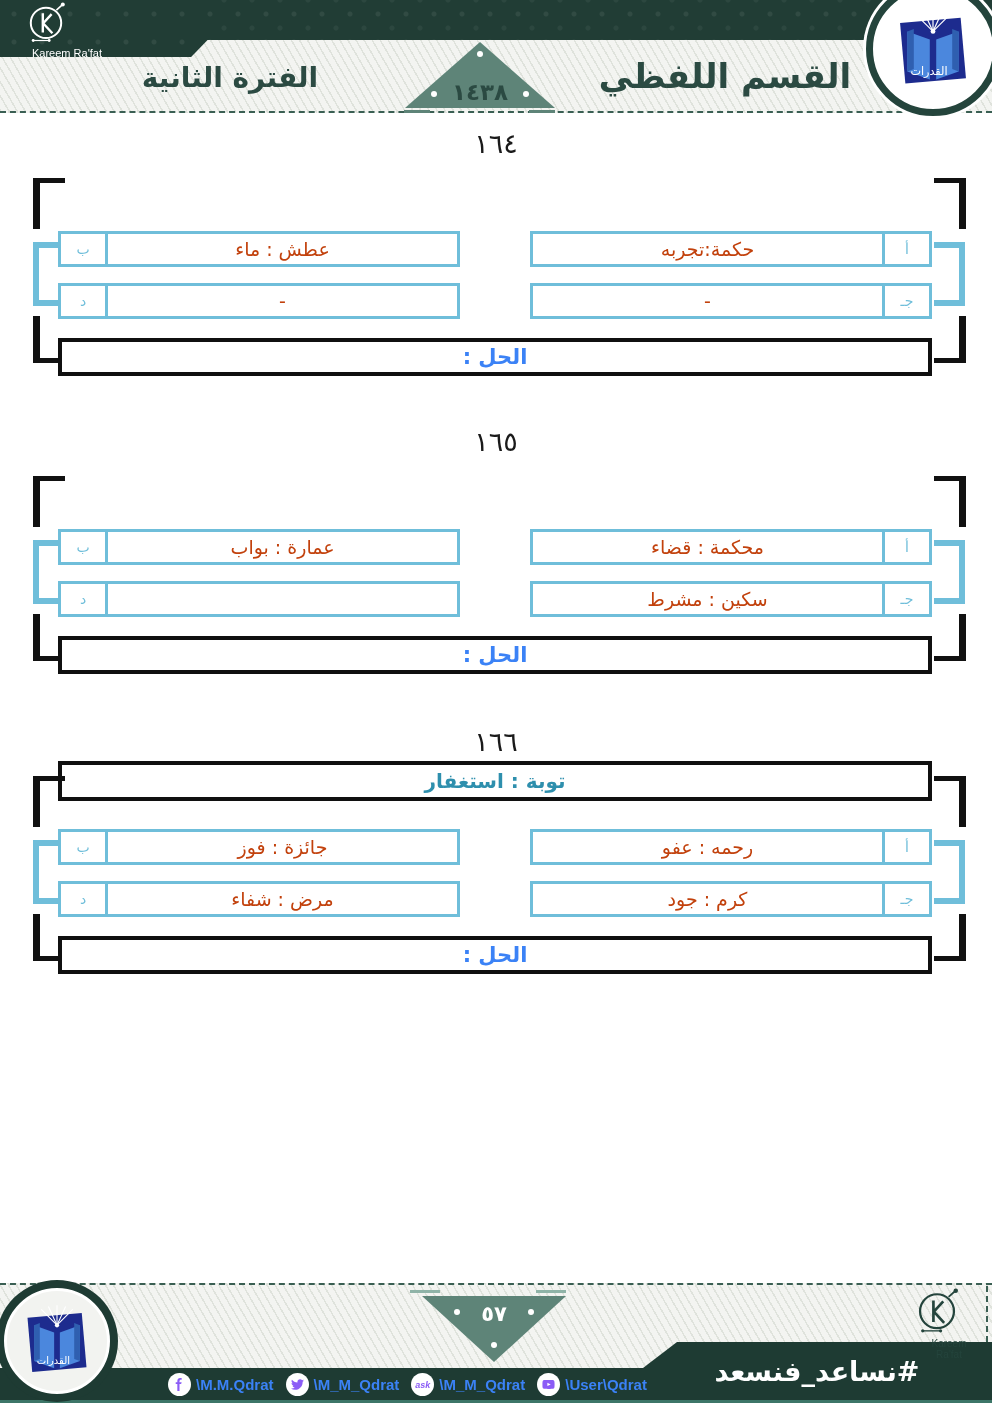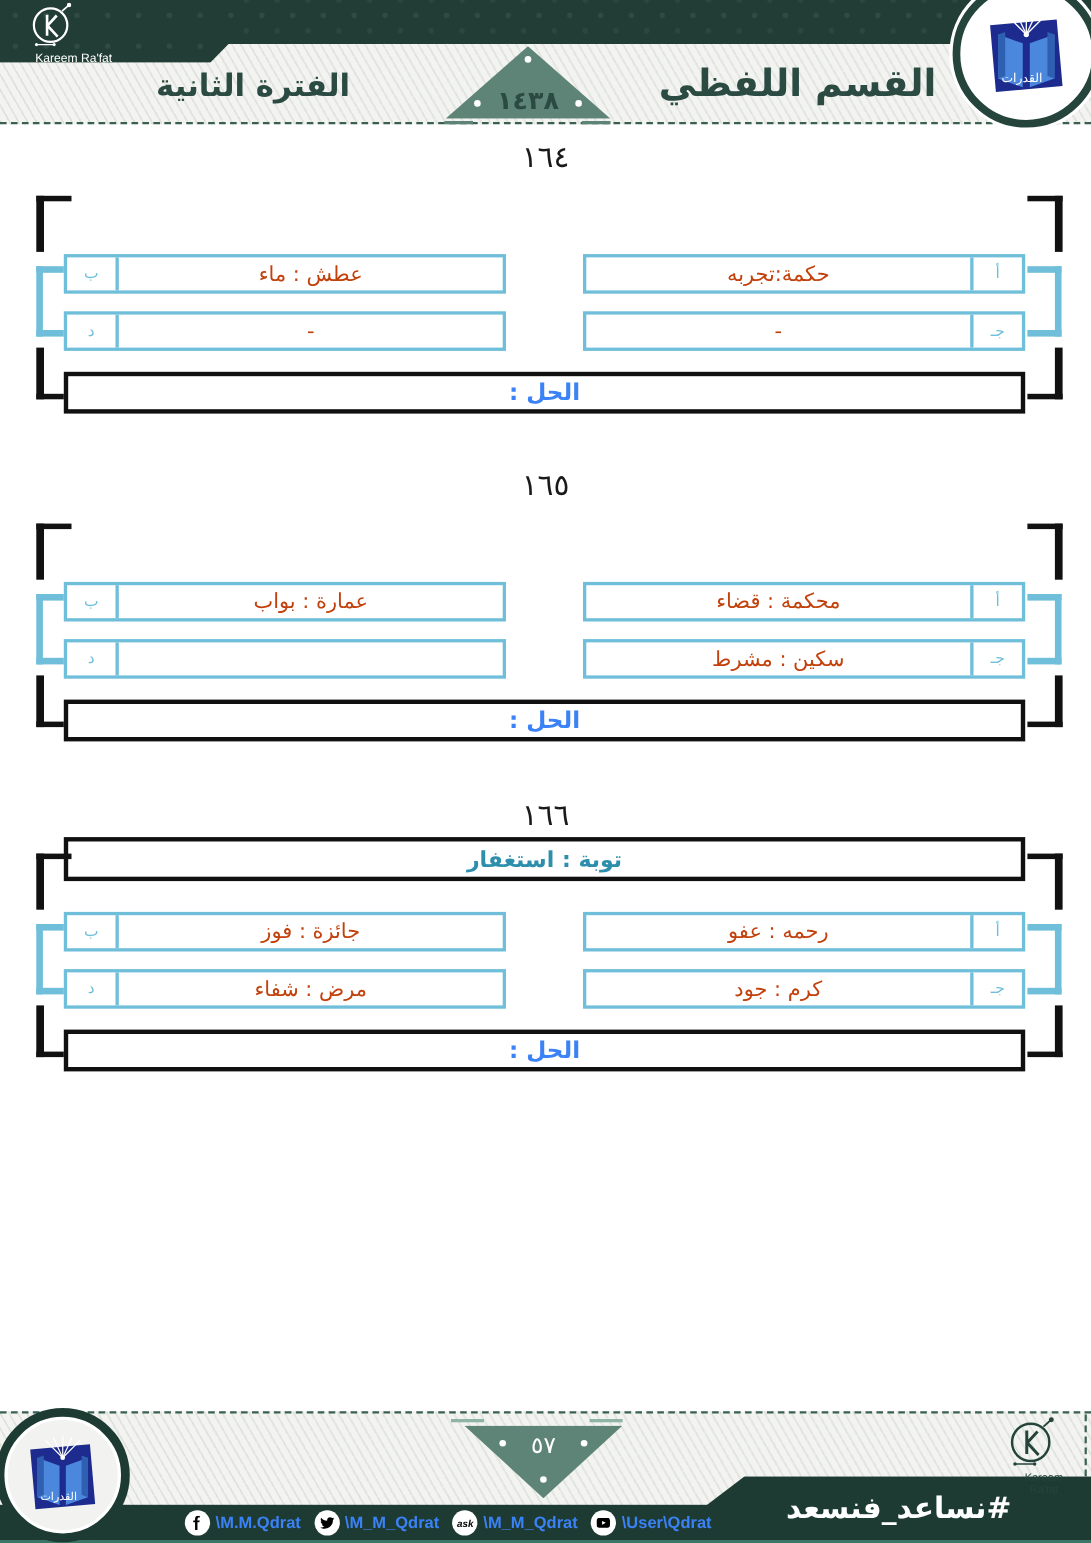--- a/index.html
+++ b/index.html
@@ -76,25 +76,25 @@
     border-left:2px dashed #3a5f53; }
   .ftr-bar { position:absolute; top:1368px; left:0; width:992px; height:32px; background:#1e3b33; }
   .ftr-strip { position:absolute; top:1400px; left:0; width:992px; height:3px; background:#3d7668; }
   .hash-box { position:absolute; top:1342px; right:0; width:350px; height:58px; background:#1e3b33;
     clip-path:polygon(10% 0,100% 0,100% 100%,0 100%,0 46%);
     display:flex; align-items:center; justify-content:center; z-index:4; }
   .hash-box span { color:#ffffff; font-size:27px; font-weight:bold; }
   .tri-down { position:absolute; left:422px; top:1296px; width:144px; height:66px; background:#5e8478;
     clip-path:polygon(0 0,100% 0,50% 100%); }
   .tri-down .pnum { position:absolute; top:6px; width:100%; text-align:center;
-    color:#ffffff; font-weight:normal; font-size:21px; letter-spacing:6px; }
+    color:#ffffff; font-weight:bold; font-size:21px; letter-spacing:6px; }
   .social { position:absolute; left:168px; top:1371px; height:27px; display:flex; align-items:center;
     gap:12px; z-index:5; }
   .soc-item { display:flex; align-items:center; gap:5px; }
-  .icon-circle { width:23px; height:23px; border-radius:50%; background:#ffffff; color:#000000;
+  .icon-circle { width:23px; height:23px; border-radius:50%; background:#ffffff; color:#8b5cf6;
     display:flex; align-items:center; justify-content:center; font-weight:bold; flex:none; }
   .icon-circle svg { width:13px; height:13px; }
   .ask-label { font-size:9px; font-style:italic; font-weight:bold; font-family:"Liberation Sans", sans-serif; }
   .handle { color:#3b82f6; font-size:15px; font-weight:bold; font-family:"Liberation Sans", sans-serif; }
   .big-logo { position:absolute; left:-4px; top:1280px; width:122px; height:122px; border-radius:50%;
     background:#1e3b33; display:flex; align-items:center; justify-content:center; z-index:6; }
   .big-logo .inner { width:100px; height:100px; border-radius:50%; background:#f2f3f0;
     border:3px solid #ffffff; display:flex; align-items:center; justify-content:center; }
   .klogo-bottom { position:absolute; right:12px; top:1288px; width:86px; text-align:center;
     color:#24443c; z-index:5; }

